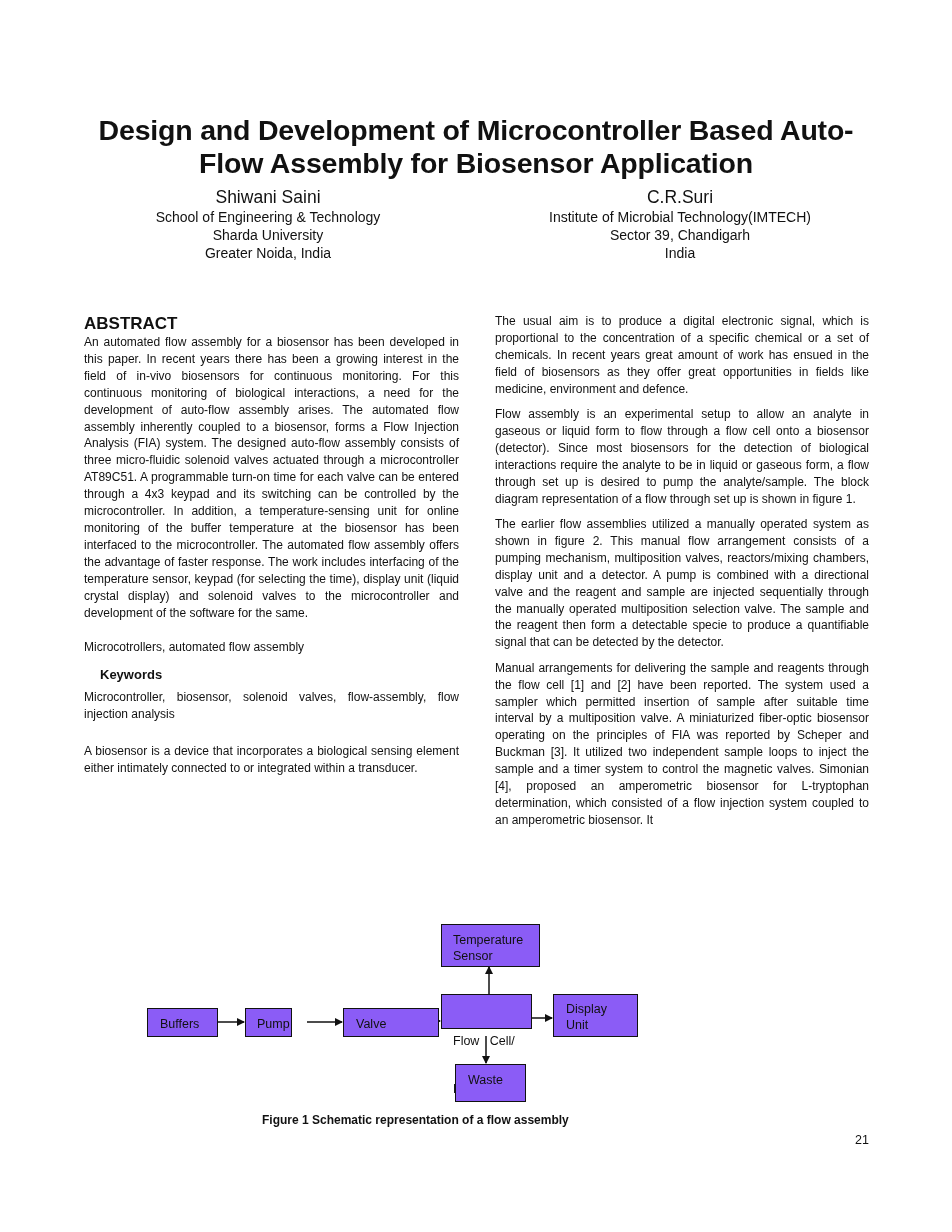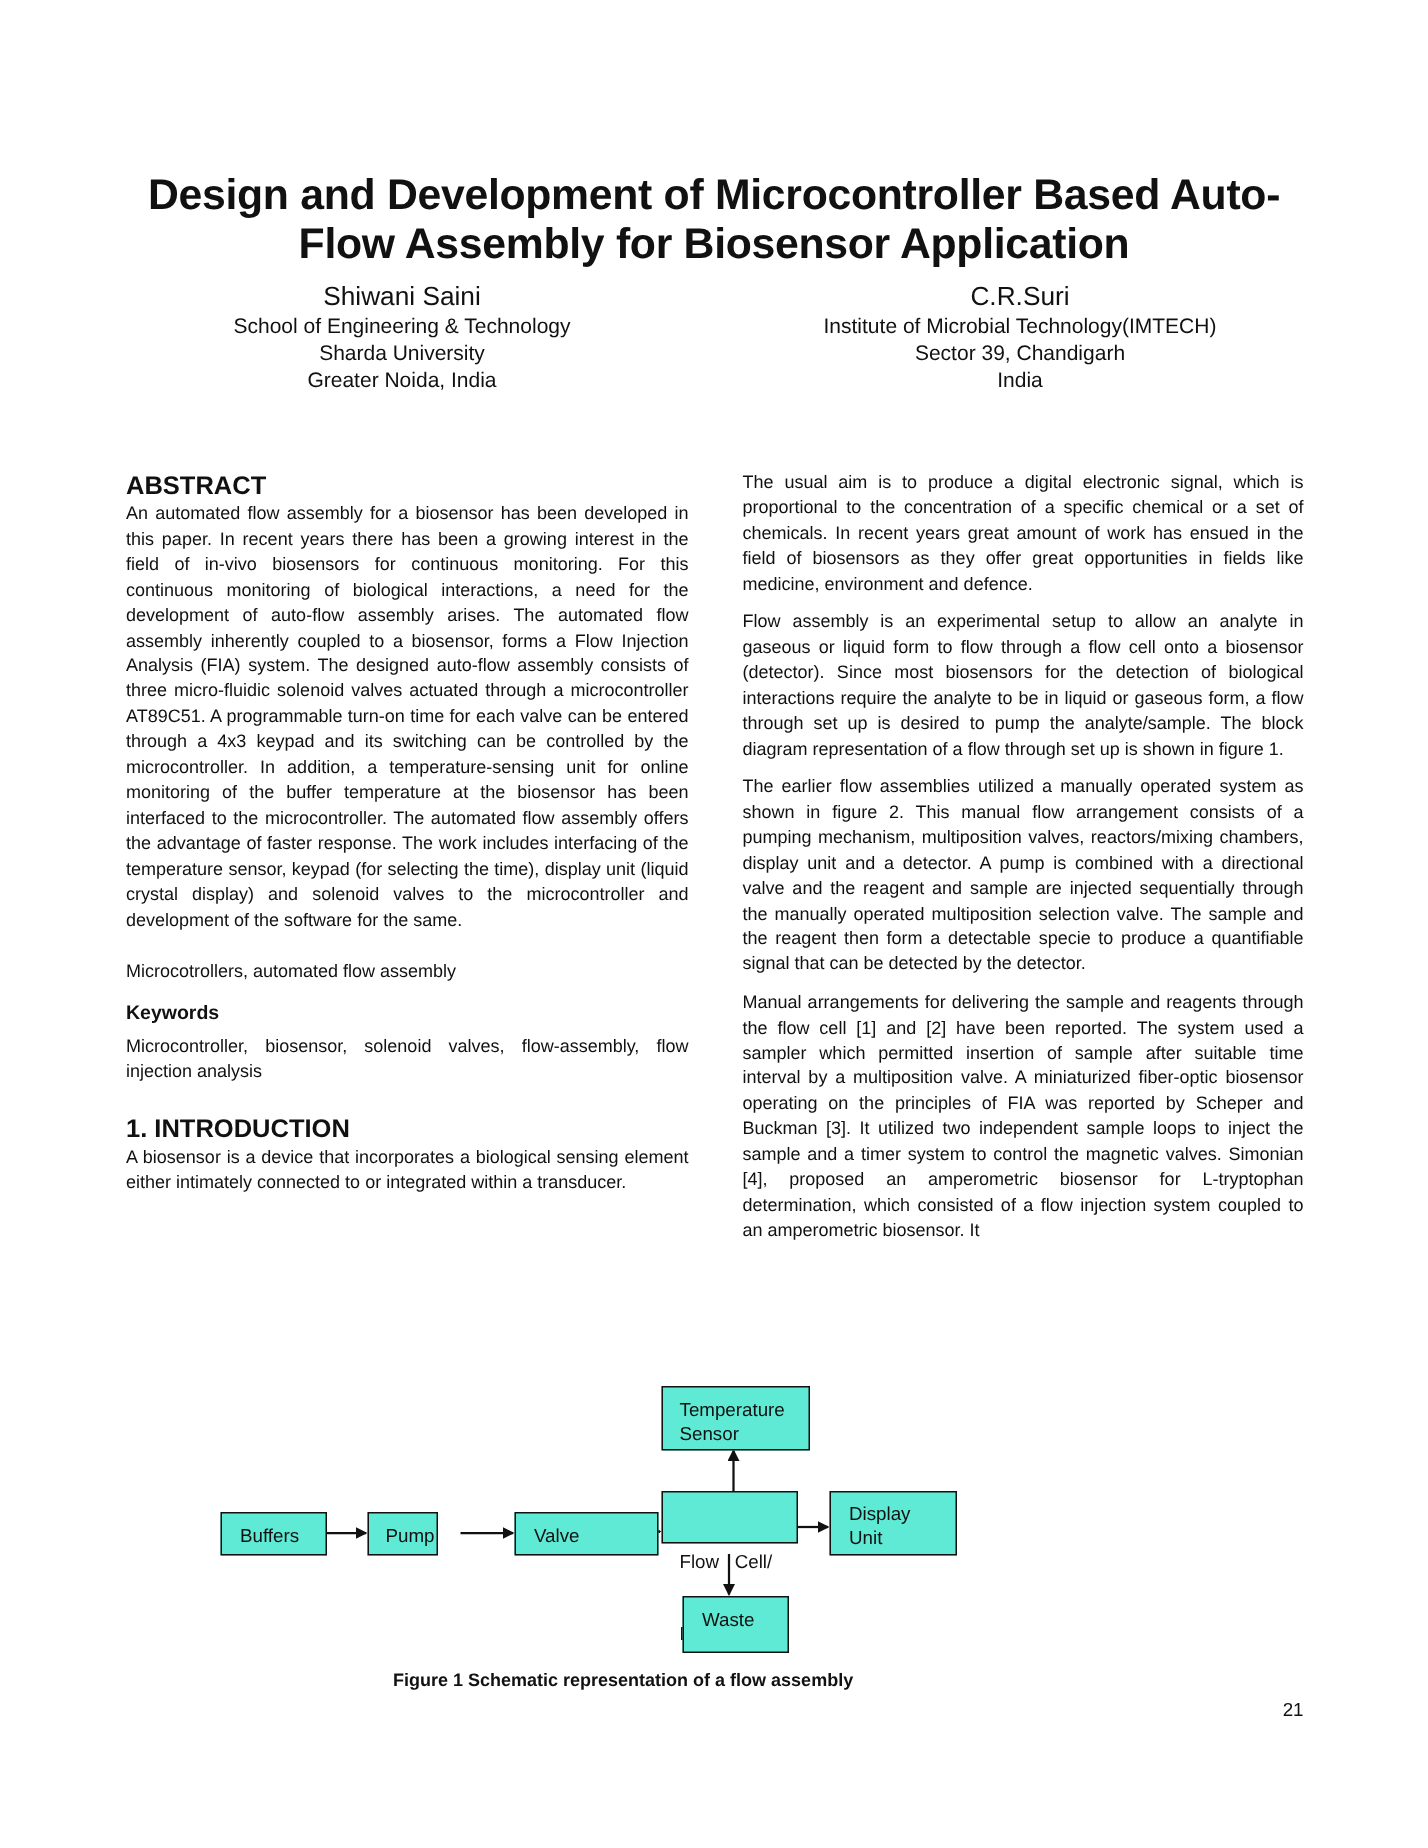--- a/index.html
+++ b/index.html
@@ -5,22 +5,22 @@
   html, body { margin: 0; padding: 0; background: #ffffff; }
   body { width: 952px; height: 1232px; position: relative; overflow: hidden; color: #111; font-family: "Liberation Sans", sans-serif; }
   .abs { position: absolute; }
   .journal { right: 83px; top: 57px; text-align: right; font-style: italic; font-size: 12.5px; line-height: 17px; }
   .title { left: 60px; width: 832px; top: 114px; text-align: center; font-weight: bold; font-size: 28.5px; line-height: 33px; letter-spacing: -0.2px; }
   .author { text-align: center; font-size: 14px; line-height: 18px; }
   .author .name { font-size: 17.5px; line-height: 22px; }
   .col { font-size: 12px; line-height: 16.9px; text-align: justify; }
   .col p { margin: 0 0 8.5px 0; }
   h2.sec { font-size: 17px; margin: 0; line-height: 20px; font-weight: bold; }
-  h3.kw { font-size: 13px; margin: 0 0 6px 0; line-height: 17px; font-weight: bold; }
-  .box { position: absolute; border: 1px solid #111; background: #5eead4; font-size: 12.5px; line-height: 16px; box-sizing: border-box; }
+  h3.kw { font-size: 13px; margin: 0 0 6px 16px; line-height: 17px; font-weight: bold; }
+  .box { position: absolute; border: 1px solid #111; background: #8b5cf6; font-size: 12.5px; line-height: 16px; box-sizing: border-box; }
   .box span { display: block; }
   .caption { left: 262px; top: 1113px; font-weight: bold; font-size: 12px; }
   .pagenum { right: 83px; top: 1133px; font-size: 12.5px; }
   svg.arrows { position: absolute; left: 0; top: 0; }
 </style>
 </head>
 <body>
 
 <div class="abs journal">
 </div>
@@ -42,21 +42,20 @@
   <div>Sector 39, Chandigarh</div>
   <div>India</div>
 </div>
 
 <div class="abs col" style="left:84px; width:375px; top:314px;">
   <h2 class="sec">ABSTRACT</h2>
   <p style="margin-bottom:18px;">An automated flow assembly for a biosensor has been developed in this paper.  In recent years there has been a growing interest in the field of in-vivo biosensors for continuous monitoring. For this continuous monitoring of biological interactions, a need for the development of auto-flow assembly arises. The automated flow assembly inherently coupled to a biosensor, forms a Flow Injection Analysis (FIA) system. The designed auto-flow assembly consists of three micro-fluidic solenoid valves actuated through a microcontroller AT89C51. A programmable turn-on time for each valve can be entered through a 4x3 keypad and its switching can be controlled by the microcontroller. In addition, a temperature-sensing unit for online monitoring of the buffer temperature at the biosensor has been interfaced to the microcontroller. The automated flow assembly offers the advantage of faster response. The work includes interfacing of the temperature sensor, keypad (for selecting the time), display unit (liquid crystal display) and solenoid valves to the microcontroller and development of the software for the same.</p>
   <p style="margin-bottom:10px;">Microcotrollers, automated flow assembly</p>
   <h3 class="kw">Keywords</h3>
   <p style="margin-bottom:20px;">Microcontroller, biosensor, solenoid valves, flow-assembly, flow injection analysis</p>
-  <h2 class="sec">1.  INTRODUCTION</h2>
   <p>A biosensor is a device that incorporates a biological sensing element either intimately connected to or integrated within a transducer.</p>
 </div>
 
 <div class="abs col" style="left:495px; width:374px; top:313px;">
   <p>The usual aim is to produce a digital electronic signal, which is proportional to the concentration of a specific chemical or a set of chemicals. In recent years great amount of work has ensued in the field of biosensors as they offer great opportunities in fields like medicine, environment and defence.</p>
   <p>Flow assembly is an experimental setup to allow an analyte in gaseous or liquid form to flow through a flow cell onto a biosensor (detector). Since most biosensors for the detection of biological interactions require the analyte to be in liquid or gaseous form, a flow through set up is desired to pump the analyte/sample. The block diagram representation of a flow through set up is shown in figure 1.</p>
   <p>The earlier flow assemblies utilized a manually operated system as shown in figure 2. This manual flow arrangement consists of a pumping mechanism, multiposition valves, reactors/mixing chambers, display unit and a detector. A pump is combined with a directional valve and the reagent and sample are injected sequentially through the manually operated multiposition selection valve. The sample and the reagent then form a detectable specie to produce a quantifiable signal that can be detected by the detector.</p>
   <p>Manual arrangements for delivering the sample and reagents through the flow cell [1] and [2] have been reported. The system used a sampler which permitted insertion of sample after suitable time interval by a multiposition valve. A miniaturized fiber-optic biosensor operating on the principles of FIA was reported by Scheper and Buckman [3]. It utilized two independent sample loops to inject the sample and a timer system to control the magnetic valves. Simonian [4], proposed an amperometric biosensor for L-tryptophan determination, which consisted of a flow injection system coupled to an amperometric biosensor. It</p>
 </div>
 

